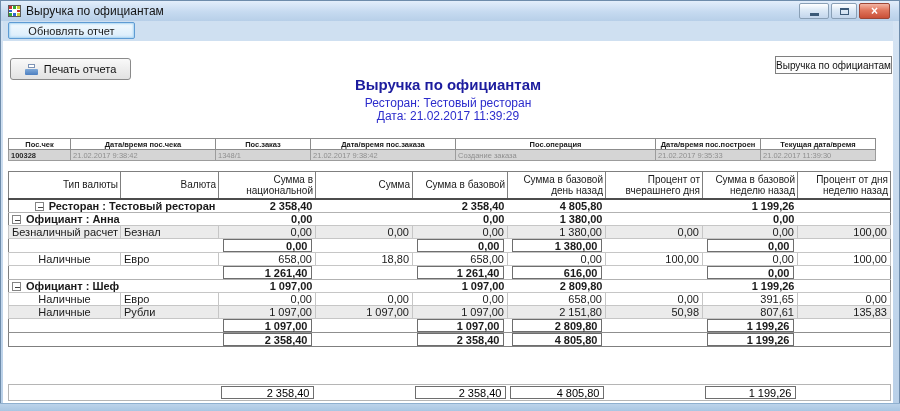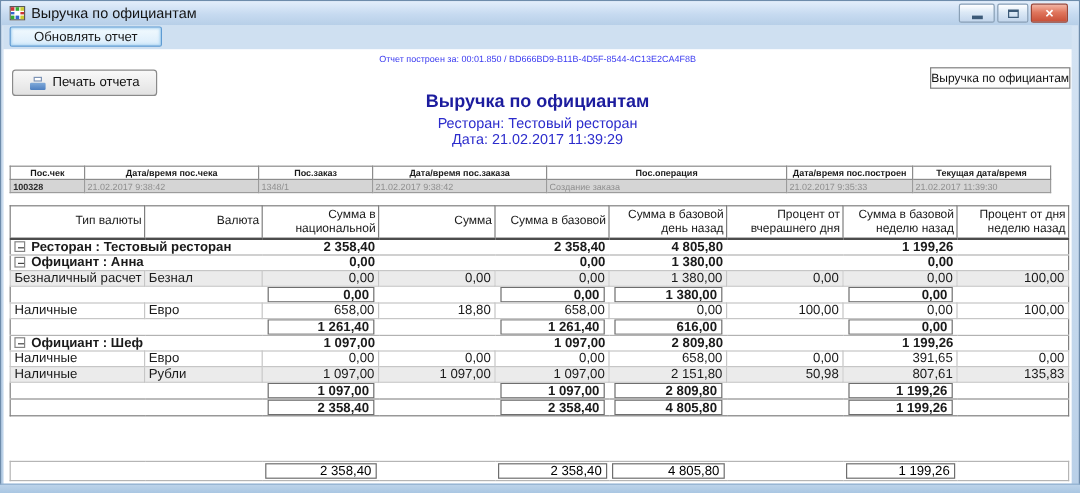--- a/index.html
+++ b/index.html
@@ -78,25 +78,25 @@
                 border-collapse:collapse; table-layout:fixed; font-size:11px; color:#1a1a1a;
                 border:1px solid #7f7f7f; }
   #main-table th { font-weight:normal; font-size:10px; line-height:11px;
                    border:1px solid #7f7f7f; border-bottom:2px solid #4c4c4c;
                    height:27px; padding:0 2px; text-align:right; background:#fff; }
   #main-table td { height:13px; padding:0 3px; white-space:nowrap; overflow:hidden; }
   #main-table td.num { text-align:right; }
   tr.group td { border-top:1px solid #b2b2b2; background:#fff; }
   tr.group td.num { font-weight:bold; }
   tr.group td.label { font-weight:bold; }
-  tr.lvl0 td.label { padding-left:3px; }
+  tr.lvl0 td.label { padding-left:3px;text-align:right; }
   tr.lvl1 td.label { padding-left:15px; }
   tr.detail td { border:1px solid #c6c6c6; background:#fff; }
   tr.detail.shaded td { background:#ebebeb; }
-  tr.detail td.ctype { padding-left:28px; }
+  tr.detail td.ctype { padding-left:28px;text-align:center; }
   tr.subtotal td, tr.total td { height:15px; padding:0 1px; background:#fff; }
   tr.total td { border-top:1px solid #8f8f8f; }
   .box { border:1px solid #6e6e6e; background:#fff; height:13px; line-height:12px;
          padding:0 3px; text-align:right; font-weight:bold; margin:0 1px; }
   .tree-box { display:inline-block; width:9px; height:9px; border:1px solid #848484;
               background:#fff; vertical-align:-1px; margin-right:5px; position:relative; }
   .tree-box i { position:absolute; left:2px; top:4px; width:5px; height:1px; background:#444; }
 
   
   #footer-table { position:absolute; left:5px; top:343px; width:882px;
@@ -139,21 +139,20 @@
     </span>
   </div>
 
   <div class="body">
     <div class="toolbar">
       <button class="refresh-btn">Обновлять отчет</button>
       <input class="interval-input" value="15" style="">
     </div>
 
     <div class="report">
-      <div class="meta">Отчет построен за: 00:01.850 / BD666BD9-B11B-4D5F-8544-4C13E2CA4F8B</div>
 
       <button class="print-btn">
         <span class="printer-icon">
             <span class="paper"></span>
             <span class="bodyp"></span>
           </span>
         <span>Печать отчета</span>
       </button>
       <button class="switch-btn">Выручка по официантам</button>
 

